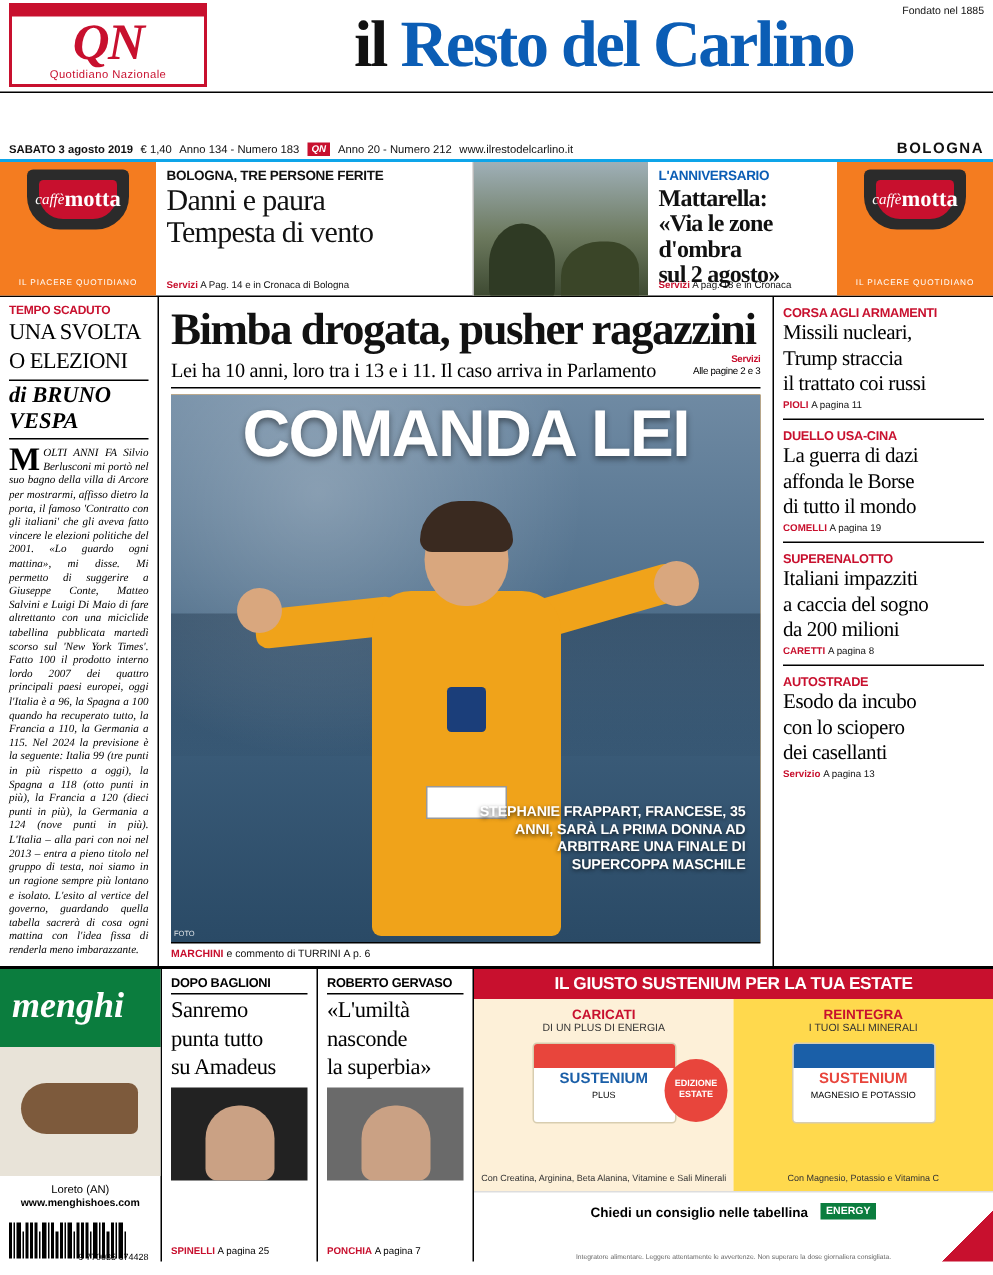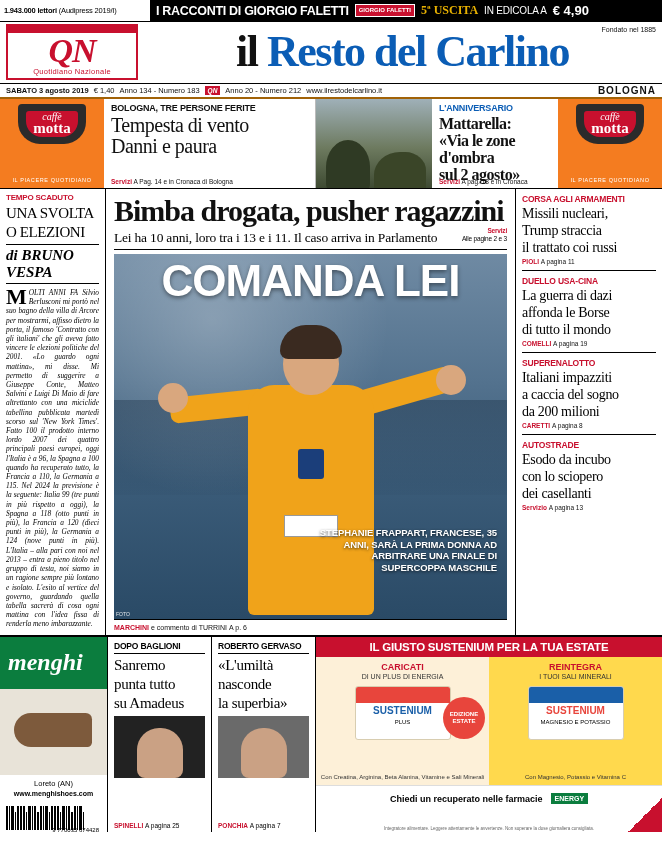--- a/index.html
+++ b/index.html
@@ -60,21 +60,21 @@
   .title .blk { color:#111; }
   .fondato {
     position:absolute; right:6px; top:4px;
     font-family:"Liberation Sans", sans-serif; font-size:7px; color:#111;
   }
 
   
   .dateline {
     height:15px; display:flex; align-items:center; gap:5px;
     font-family:"Liberation Sans", sans-serif; font-size:7.5px; color:#111;
-    padding:0 6px; border-bottom:2px solid #a16207;
+    padding:0 6px; border-bottom:2px solid #0ea5e9;margin-top:31px;
   }
   .dateline .bold { font-weight:bold; }
   .dateline .qnchip {
     background:#c8102e; color:#fff; font-weight:bold; font-size:6.5px;
     padding:1px 3px; font-style:italic;
   }
   .dateline .city {
     margin-left:auto; font-family:"Liberation Sans", sans-serif;
     font-size:10px; font-weight:bold; letter-spacing:1px; color:#111;
   }
@@ -85,21 +85,21 @@
     width:104px; background:#f47c20; position:relative; color:#fff;
     display:flex; flex-direction:column; align-items:center; justify-content:flex-start;
   }
   .motta .cup {
     width:68px; height:40px; margin-top:5px;
     background:#2b2b2b; border-radius:4px 4px 22px 22px; position:relative;
     display:flex; align-items:center; justify-content:center;
   }
   .motta .cup .inner {
     width:52px; height:26px; background:#c8102e; border-radius:3px 3px 16px 16px;
-    display:flex; flex-direction:column; align-items:center; justify-content:center;
+    display:flex; flex-direction:row; align-items:center; justify-content:center;
   }
   .motta .caffe {
     font-family:"Liberation Serif",serif; font-style:italic; font-size:10px; color:#fff; line-height:9px;
   }
   .motta .mword {
     font-family:"Liberation Serif",serif; font-weight:bold; font-size:15px; color:#fff; line-height:15px;
   }
   .motta .mslogan {
     position:absolute; bottom:5px; font-family:"Liberation Sans",sans-serif;
     font-size:5.5px; letter-spacing:0.6px; color:#fff;
@@ -325,32 +325,20 @@
     font-family:"Liberation Sans", sans-serif; font-size:4.5px; color:#666;
   }
   .adbig .redflag { position:absolute; right:0; bottom:0; width:34px; height:34px;
     background:linear-gradient(135deg, transparent 50%, #c8102e 50%); }
 </style>
 </head>
 <body>
 
 <div class="page">
 
-  <div class="topstrip">
-    <div class="circ">
-      <b>1.943.000 lettori</b>&nbsp;<span>(Audipress 2019/I)</span>
-    </div>
-    <div class="promo">
-      <span class="ptitle">I RACCONTI DI GIORGIO FALETTI</span>
-      <span class="pbox">GIORGIO FALETTI</span>
-      <span class="pusc">5ª USCITA</span>
-      <span class="pedic">IN EDICOLA A</span>
-      <span class="pprice">€ 4,90</span>
-    </div>
-  </div>
 
   <div class="masthead">
     <div class="qn">
       <div class="qnred"></div>
       <div class="qnword">QN</div>
       <div class="qnsub">Quotidiano Nazionale</div>
     </div>
     <div class="title">
       <span class="blk">il </span><span>Resto del </span><span>Carlino</span>
     </div>
@@ -374,22 +362,22 @@
           <div class="caffe">caffè</div>
           <div class="mword">motta</div>
         </div>
       </div>
       <div class="mslogan">IL PIACERE QUOTIDIANO</div>
     </div>
 
     <div class="adcenter">
       <div class="newsbox colA">
         <div class="kicker">BOLOGNA, TRE PERSONE FERITE</div>
+        <div class="hl">Danni e paura</div>
         <div class="hl">Tempesta di vento</div>
-        <div class="hl">Danni e paura</div>
         <div class="svc">
           <b>Servizi</b>
           <span>A Pag. 14 e in Cronaca di Bologna</span>
         </div>
       </div>
       <div class="photo-storm">
         <div class="sky"></div>
         <div class="tree"></div>
         <div class="tree2"></div>
       </div>
@@ -599,21 +587,21 @@
           <div class="ahs">I TUOI SALI MINERALI</div>
           <div class="pack">
             <div class="strip blue"></div>
             <div class="word y">SUSTENIUM</div>
             <div class="sub">MAGNESIO E POTASSIO</div>
           </div>
           <div class="ingr">Con Magnesio, Potassio e Vitamina C</div>
         </div>
       </div>
       <div class="adfoot">
-        <span>Chiedi un recuperato nelle farmacie</span>
+        <span>Chiedi un consiglio nelle tabellina</span>
         <span class="brand">ENERGY</span>
       </div>
       <div class="adlegal">Integratore alimentare. Leggere attentamente le avvertenze. Non superare la dose giornaliera consigliata.</div>
       <div class="redflag"></div>
     </div>
   </div>
 
 </div>
 
 </body></html>

